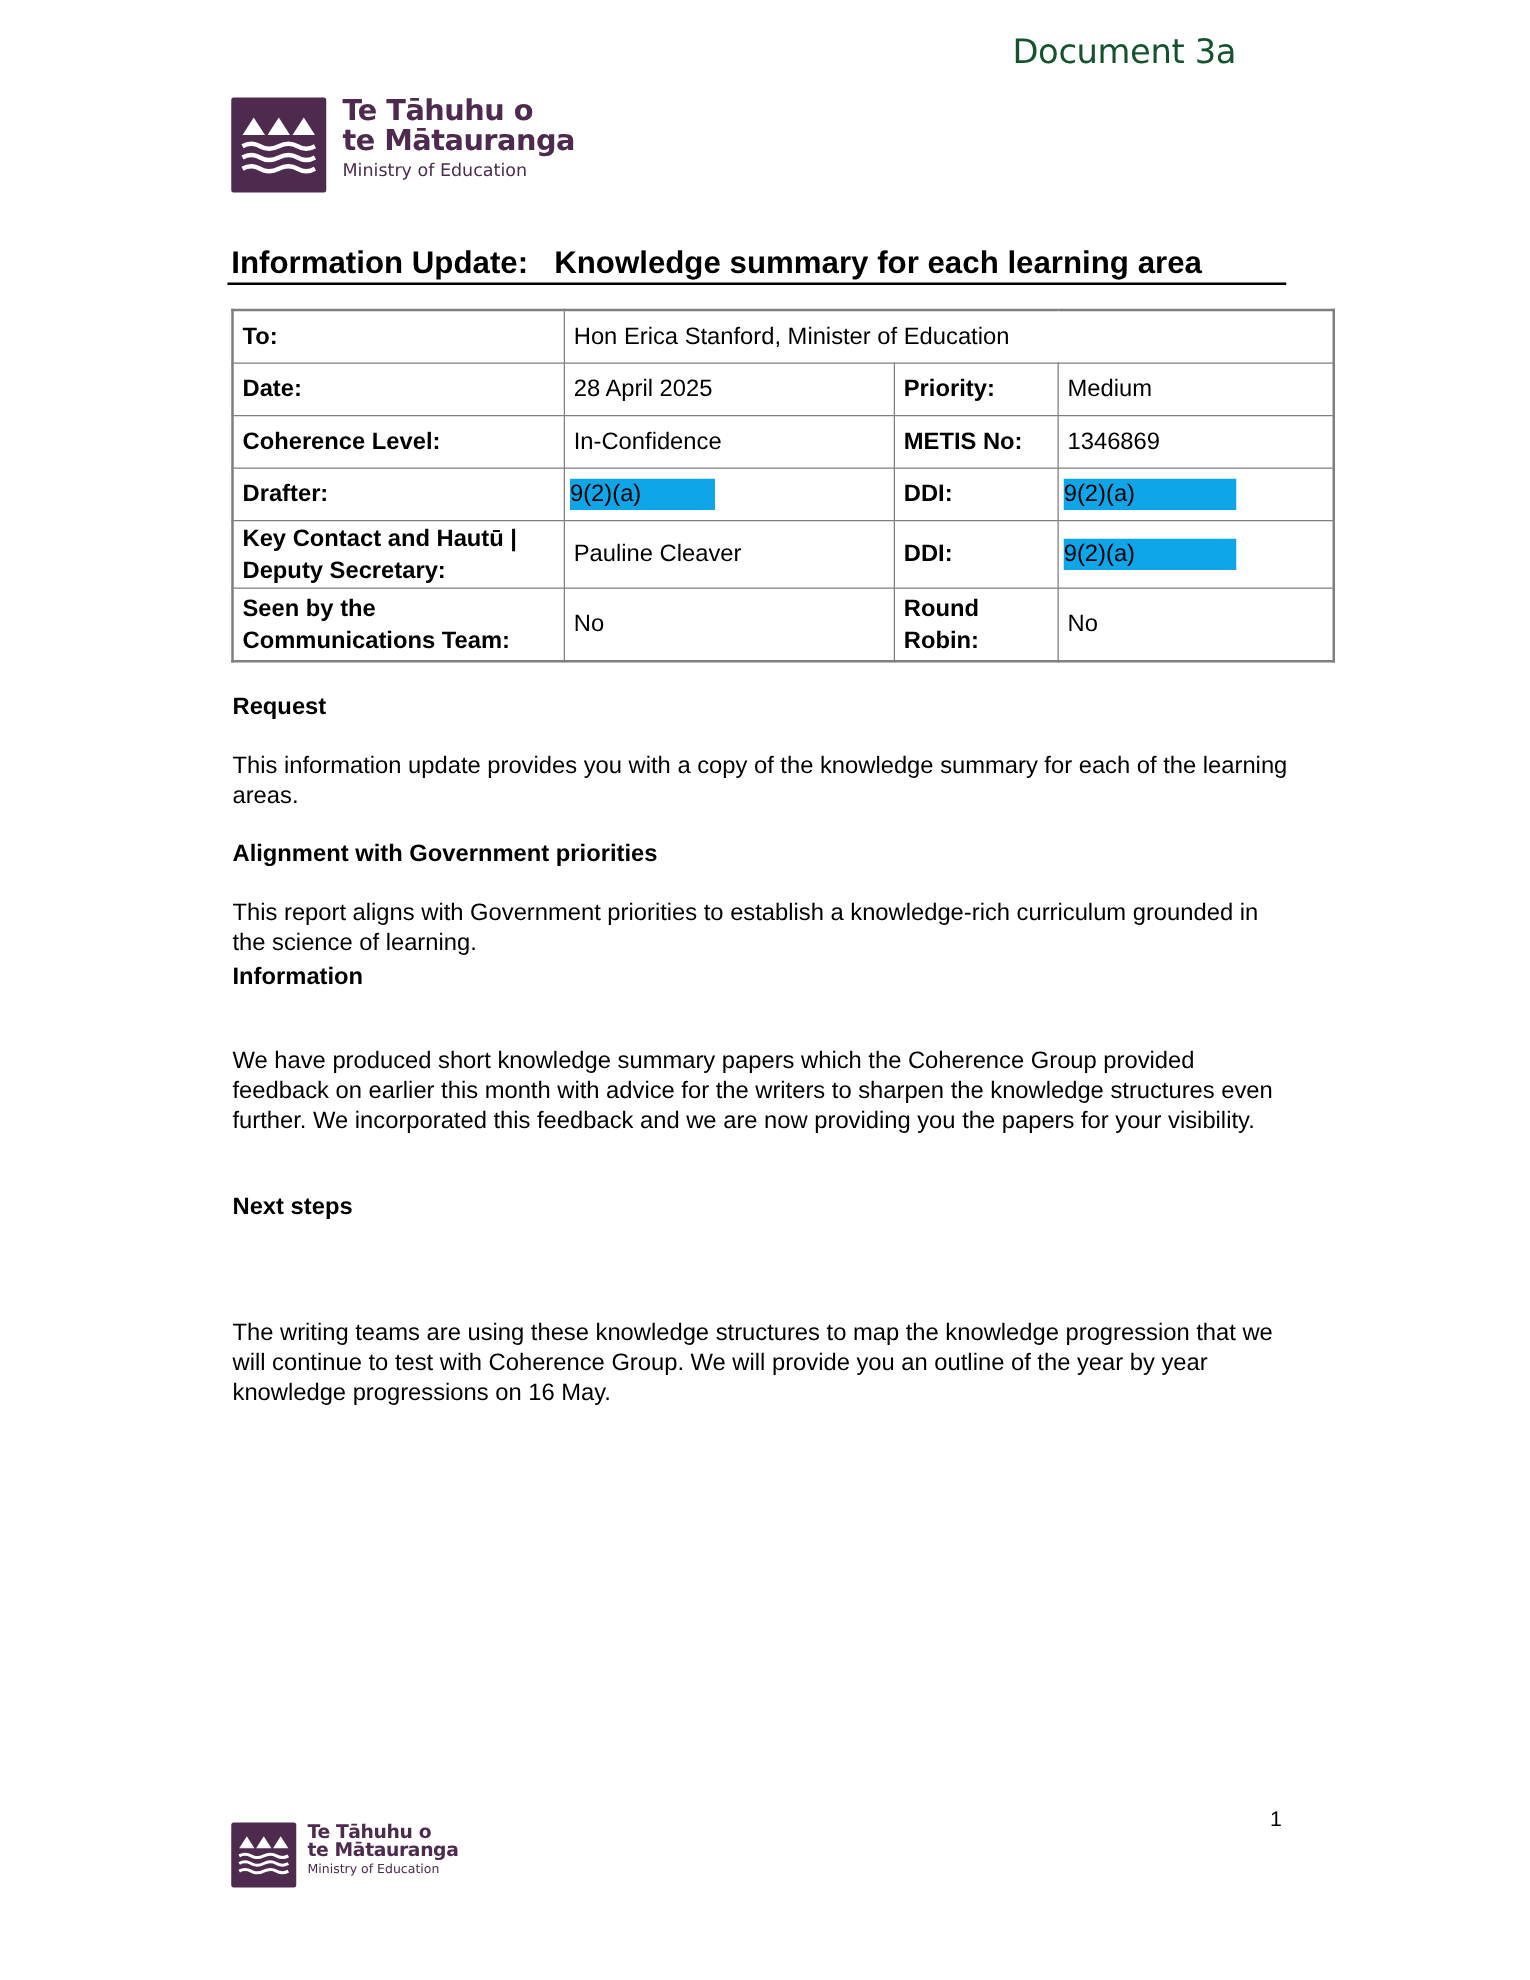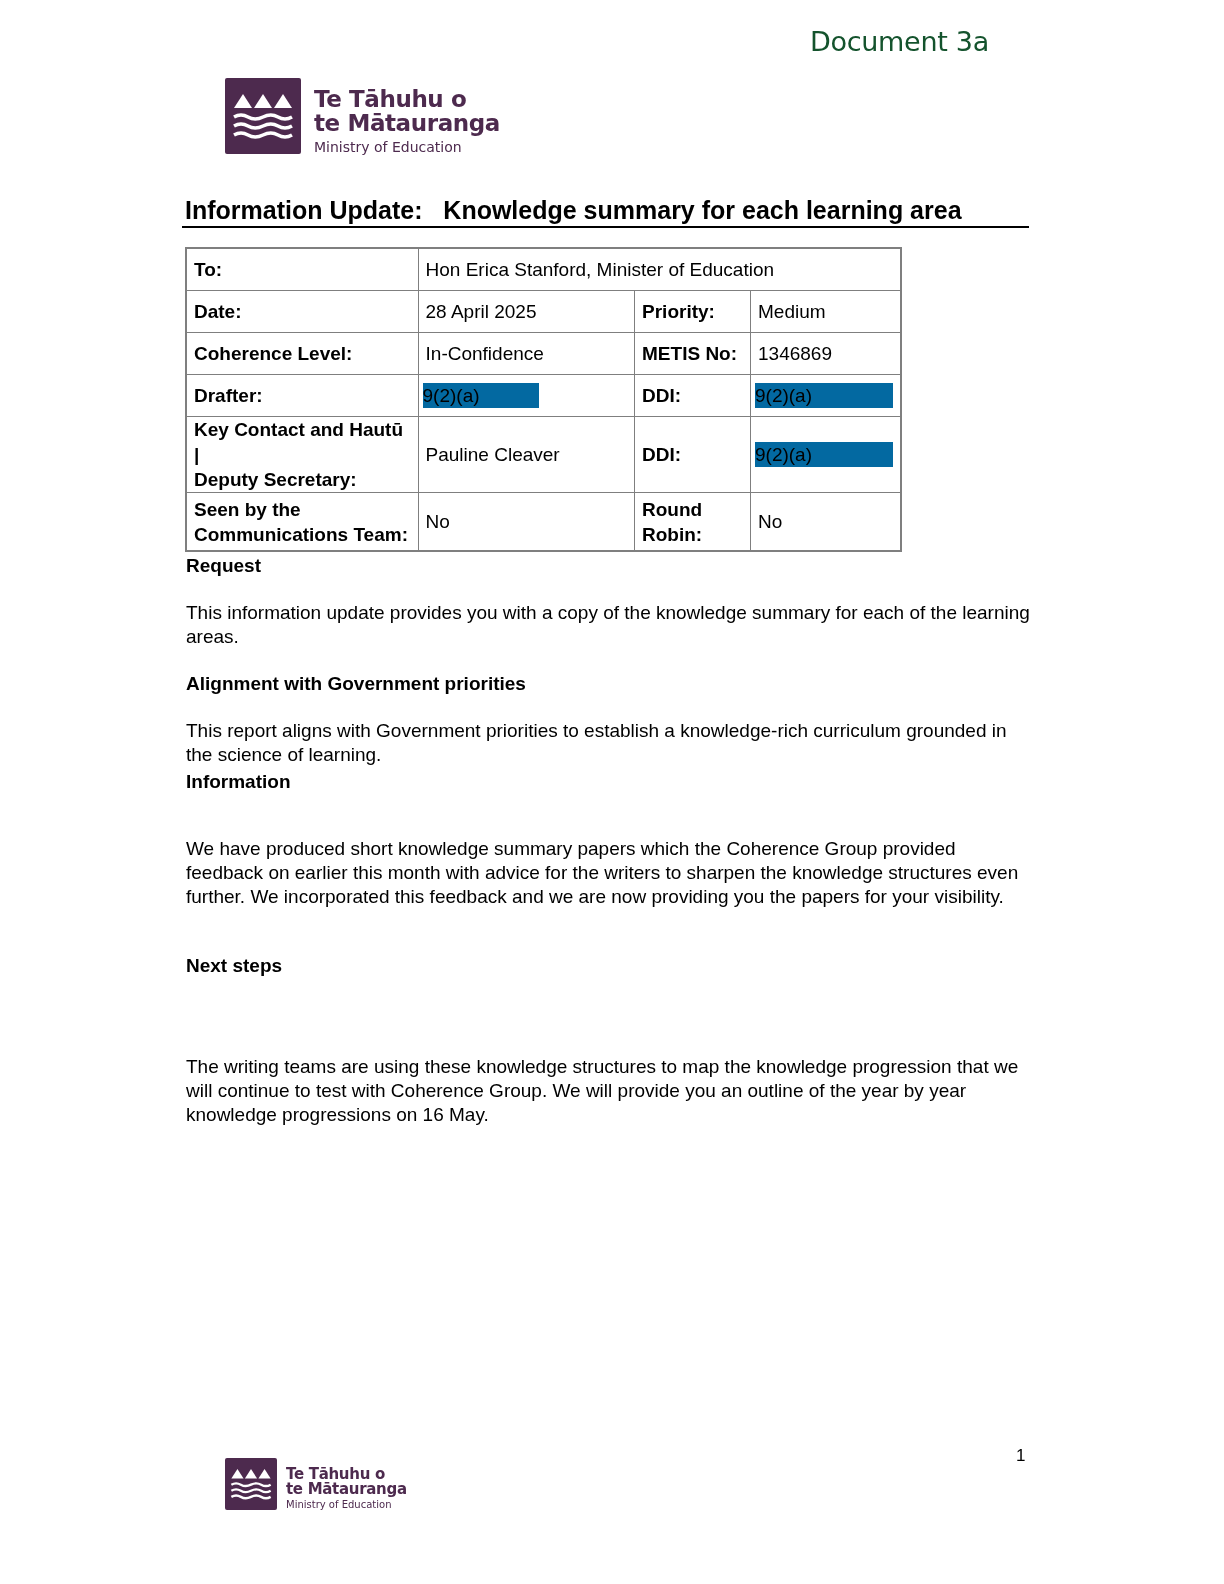--- a/index.html
+++ b/index.html
@@ -1,43 +1,43 @@
 <!DOCTYPE html>
 <html><head>
 <meta charset="utf-8">
 <style>
   html, body { margin: 0; padding: 0; background: #ffffff; }
   body { width: 1224px; height: 1584px; position: relative; overflow: hidden;
          font-family: "Liberation Sans", sans-serif; color: #000; }
   .doc-label { position: absolute; left: 810px; top: 26px; font-size: 27px;
                color: #14532d; font-family: "DejaVu Sans", sans-serif; letter-spacing: -0.3px; }
-  .logo { position: absolute; display: flex; align-items: flex-end; margin-left: 40px; }
+  .logo { position: absolute; display: flex; align-items: flex-start; }
   .logo-top { left: 185px; top: 78px; }
   .logo-mark { background: #4d2a4e; border-radius: 2px; display: flex; align-items: center; justify-content: center; }
   .logo-top .logo-mark { width: 76px; height: 76px; }
   .logo-text { margin-left: 13px; color: #4d2a4e; line-height: 1; }
   .logo-top .lt1, .logo-top .lt2 { font-size: 23px; font-weight: bold; font-family: "DejaVu Sans", sans-serif; letter-spacing: -0.4px; }
   .logo-top .lt2 { margin-top: 1px; }
   .logo-top .lt3 { font-size: 14px; margin-top: 5px; font-family: "DejaVu Sans", sans-serif; }
   .logo-bottom { left: 185px; top: 1458px; }
   .logo-bottom .logo-mark { width: 52px; height: 52px; }
   .logo-bottom .logo-text { margin-left: 9px; }
   .logo-bottom .lt1, .logo-bottom .lt2 { font-size: 15px; font-weight: bold; font-family: "DejaVu Sans", sans-serif; letter-spacing: -0.3px; }
   .logo-bottom .lt3 { font-size: 10px; margin-top: 3px; font-family: "DejaVu Sans", sans-serif; }
 
   .title { position: absolute; left: 185px; top: 196px; font-size: 25px; font-weight: bold; white-space: pre; }
   .title-rule { position: absolute; left: 182px; top: 226px; width: 847px; height: 2px; background: #000; }
 
-  table.meta { position: absolute; left: 185px; top: 247px; width: 717px; border-collapse: collapse;
+  table.meta { position: absolute; left: 185px; top: 247px; width: 883px; border-collapse: collapse;
                font-size: 19px; border: 2px solid #7f7f7f; }
   table.meta td { border: 1px solid #7f7f7f; padding: 0 7px; vertical-align: middle; line-height: 25px; }
   table.meta td.lbl { font-weight: bold; }
   .c1 { width: 250px; } .c2 { width: 249px; } .c3 { width: 116px; }
   .r1 td { height: 41px; } .r2 td, .r3 td, .r4 td { height: 41px; } .r5 td { height: 53px; } .r6 td { height: 57px; }
-  .redact { display: inline-block; background: #0369a1; padding: 0 2px 0 0; margin-left: -3px; }
+  .redact { display: inline-block; background: #0ea5e9; padding: 0 2px 0 0; margin-left: -3px; }
   .redact.w1 { width: 114px; } .redact.w2 { width: 136px; }
 
   .h { position: absolute; left: 186px; font-size: 19px; font-weight: bold; }
   .p { position: absolute; left: 186px; width: 850px; font-size: 19px; line-height: 24px; }
   .page-num { position: absolute; left: 1016px; top: 1446px; font-size: 17px; }
 </style>
 </head>
 <body>
 
 <div class="doc-label">Document 3a</div>

